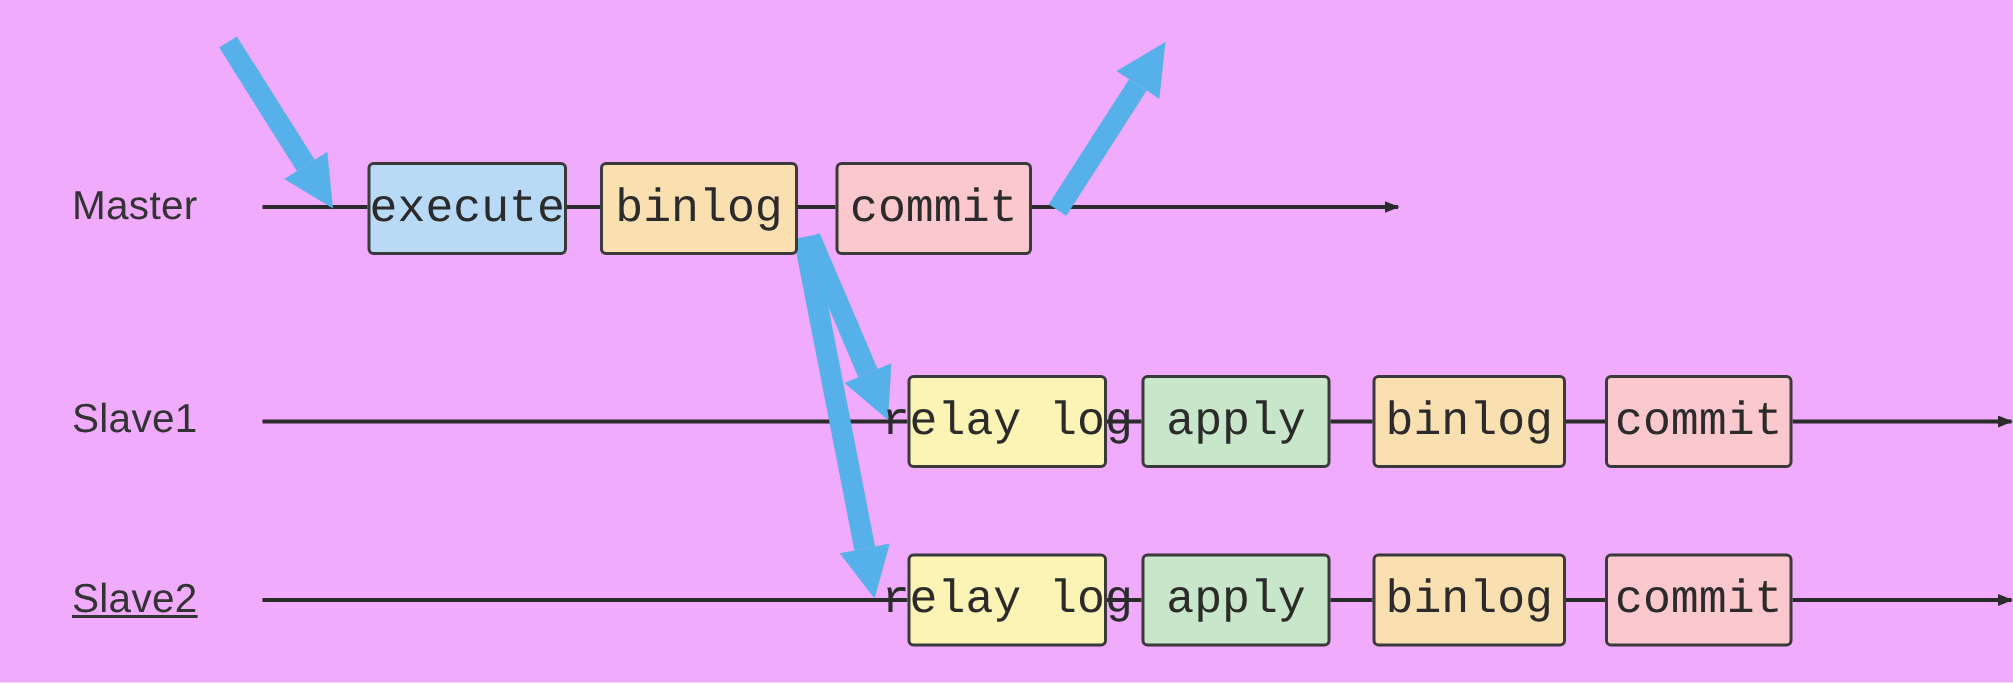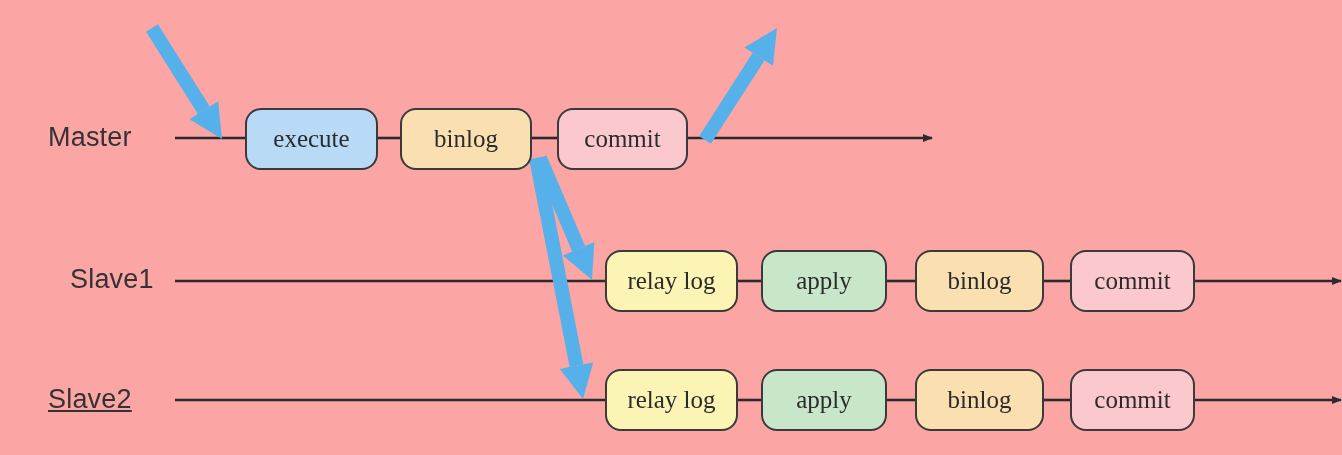--- a/index.html
+++ b/index.html
@@ -28,35 +28,35 @@
     position: absolute;
     font-size: 27px;
     color: #333333;
     letter-spacing: 0.2px;
     white-space: nowrap;
     font-family: "Liberation Sans", sans-serif;
   }
   .node-box {
     position: absolute;
     box-sizing: border-box;
-    border-radius: 16px;
+    border-radius: 4px;
     border: 2px solid #3a3a3a;
     display: flex;
     align-items: center;
     justify-content: center;
-    font-size: 25px;
+    font-size: 31px;
     color: #2b2b2b;
     white-space: nowrap;
-    font-family: Liberation Serif, serif;
+    font-family: Liberation Mono, monospace;
   }
 </style>
 </head>
 <body>
 
-<div id="diagram-root" style="width: 1342px; height: 455px; background: #fca5a5;">
+<div id="diagram-root" style="width: 1342px; height: 455px; background: #f0abfc;">
 
   <svg id="diagram-svg" viewBox="0 0 1342 455" xmlns="http://www.w3.org/2000/svg">
     <defs>
       <marker id="tl-arrow" markerWidth="10" markerHeight="8" refX="9" refY="4" orient="auto" markerUnits="userSpaceOnUse">
         <path d="M0,0 L10,4 L0,8 z" fill="#2b2b2b"></path>
       </marker>
     </defs>
     <g id="timelines">
         <line x1="175" y1="138" x2="245" y2="138" stroke="#2b2b2b" stroke-width="2.6" stroke-linecap="butt"></line>
         <line x1="378" y1="138" x2="400" y2="138" stroke="#2b2b2b" stroke-width="2.6" stroke-linecap="butt"></line>
@@ -80,21 +80,21 @@
         <polygon points="777.0,28.0 772.9,65.8 761.6,58.5 755.7,54.7 744.3,47.4" fill="#56b0ea"></polygon>
         <polygon points="533.6,160.7 572.2,251.5 585.1,246.0 546.4,155.3" fill="#56b0ea"></polygon>
         <polygon points="592.0,280.0 563.0,255.4 575.4,250.1 581.9,247.4 594.3,242.1" fill="#56b0ea"></polygon>
         <polygon points="529.1,159.3 569.6,367.0 583.4,364.3 542.9,156.7" fill="#56b0ea"></polygon>
         <polygon points="583.0,399.0 559.8,368.9 573.1,366.3 579.9,365.0 593.2,362.4" fill="#56b0ea"></polygon>
       </g>
   </svg>
 
   <div id="labels-layer">
       <div class="row-label" style="left: 48px; top: 122px; color: rgb(51, 51, 51);">Master</div>
-      <div class="row-label" style="left: 48px; top: 264px; color: rgb(51, 51, 51); margin-left: 22px;">Slave1</div>
+      <div class="row-label" style="left: 48px; top: 264px; color: rgb(51, 51, 51);">Slave1</div>
       <div class="row-label" style="left: 48px; top: 384px; color: rgb(51, 51, 51); text-decoration: underline;">Slave2</div>
     </div>
   <div id="nodes-layer">
       <div class="node-box" style="left: 245px; top: 108px; width: 133px; height: 62px; background: rgb(184, 218, 247); border-color: rgb(58, 58, 58); color: rgb(43, 43, 43);">execute</div>
       <div class="node-box" style="left: 400px; top: 108px; width: 132px; height: 62px; background: rgb(250, 223, 176); border-color: rgb(58, 58, 58); color: rgb(43, 43, 43);">binlog</div>
       <div class="node-box" style="left: 557px; top: 108px; width: 131px; height: 62px; background: rgb(251, 200, 206); border-color: rgb(58, 58, 58); color: rgb(43, 43, 43);">commit</div>
       <div class="node-box" style="left: 605px; top: 250px; width: 133px; height: 62px; background: rgb(251, 244, 180); border-color: rgb(58, 58, 58); color: rgb(43, 43, 43);">relay log</div>
       <div class="node-box" style="left: 761px; top: 250px; width: 126px; height: 62px; background: rgb(200, 230, 201); border-color: rgb(58, 58, 58); color: rgb(43, 43, 43);">apply</div>
       <div class="node-box" style="left: 915px; top: 250px; width: 129px; height: 62px; background: rgb(250, 223, 176); border-color: rgb(58, 58, 58); color: rgb(43, 43, 43);">binlog</div>
       <div class="node-box" style="left: 1070px; top: 250px; width: 125px; height: 62px; background: rgb(251, 200, 206); border-color: rgb(58, 58, 58); color: rgb(43, 43, 43);">commit</div>

